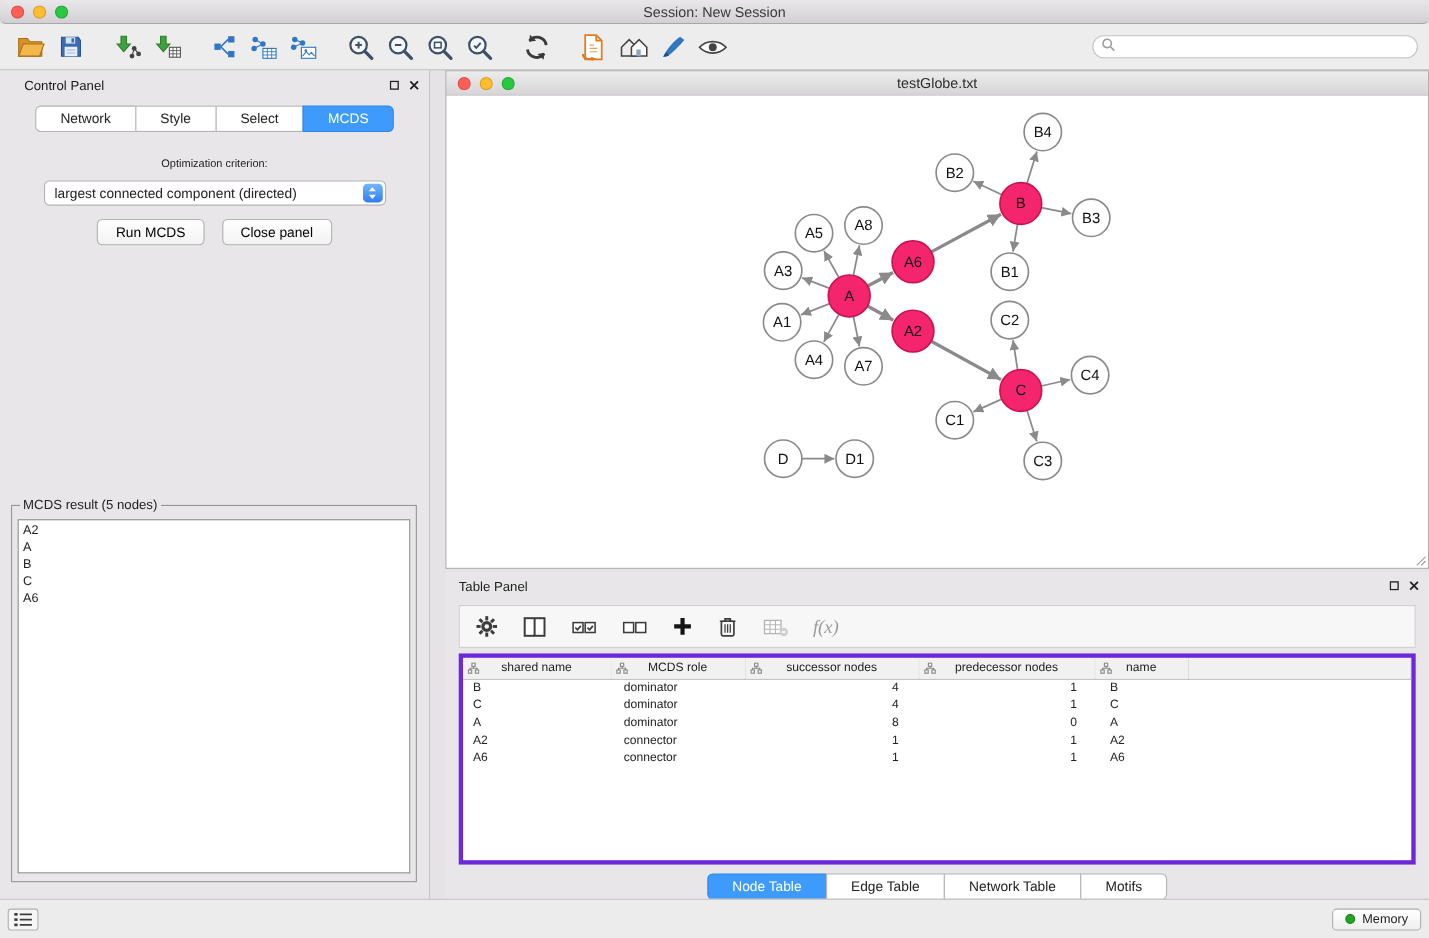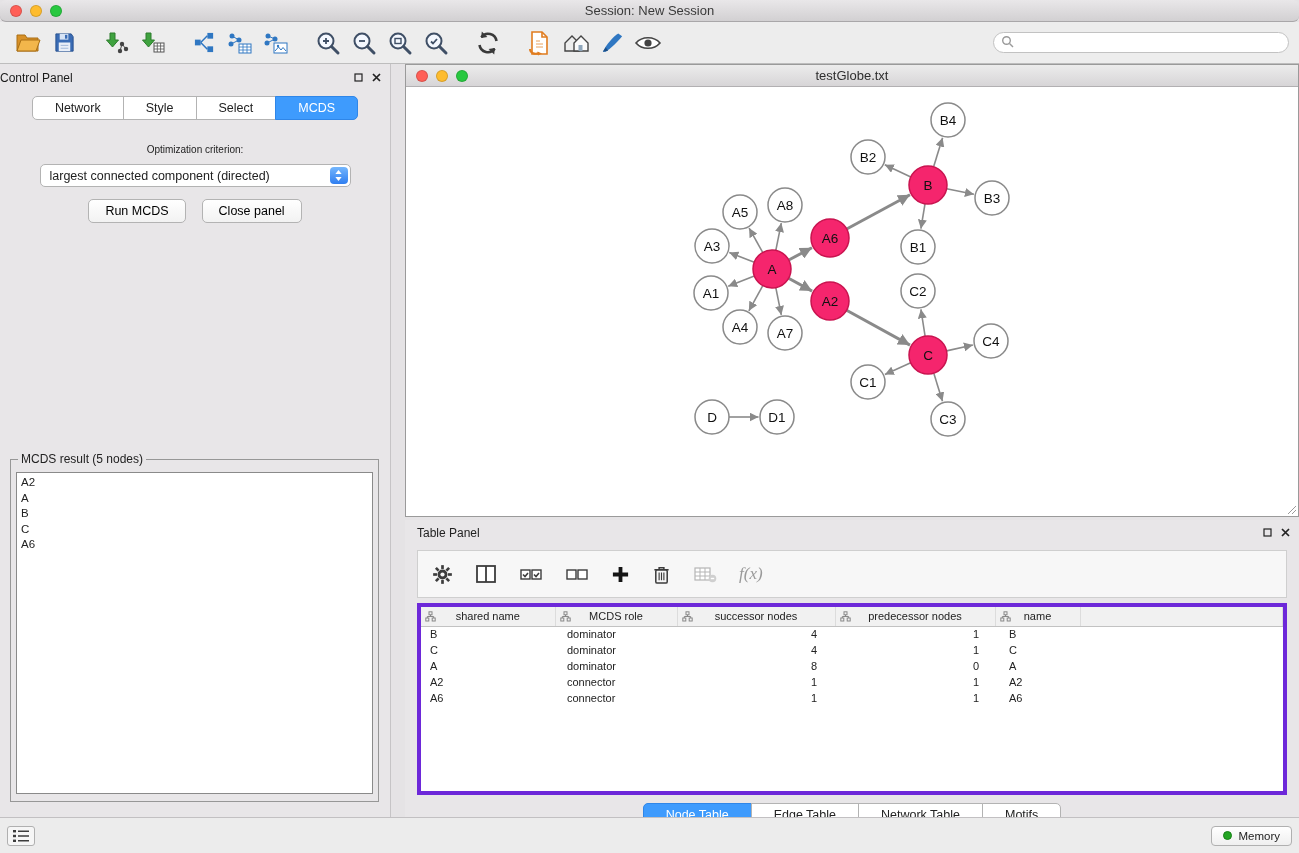--- a/index.html
+++ b/index.html
@@ -22,21 +22,21 @@
   .tool-sep { width:16px; flex:none; }
   .searchbox { margin-left:auto; width:296px; height:21px; background:#fff; border:1px solid #c2c2c2;
     border-radius:11px; display:flex; align-items:center; padding:0 7px; gap:5px; }
   .searchbox input { border:none; outline:none; flex:1; font-size:12px; background:transparent; font-family:inherit; }
 
   
   .workspace { position:absolute; left:0; top:64px; width:1299px; height:753px; }
 
   
   .control-panel { position:absolute; left:0; top:0; width:391px; height:753px; background:#e8e6e8; border-right:1px solid #c6c4c6; }
-  .cp-header { height:28px; line-height:28px; font-size:12px; padding-left:0; color:#1a1a1a; position:relative; }
+  .cp-header { height:28px; line-height:28px; font-size:12px; padding-left:22px; color:#1a1a1a; position:relative; }
   .win-ctrls { position:absolute; right:9px; top:0; height:28px; display:flex; align-items:center; gap:9px; }
   .tp-header .win-ctrls { height:26px; }
   .cp-tabs { display:flex; justify-content:center; margin-top:4px; }
   .seg-tab { font-size:12.5px; padding:4px 22px; background:#fff; border:1px solid #b3b3b3; margin-left:-1px; color:#222; }
   .seg-tab.first { border-radius:5px 0 0 5px; margin-left:0; }
   .seg-tab.last { border-radius:0 5px 5px 0; }
   .seg-tab.active { background:#3e9bfd; border-color:#2f86e8; color:#fff; }
   .cp-opt-label { text-align:center; margin-top:24px; font-size:10px; }
   .cp-dropdown { margin:9px auto 0; width:311px; height:23px; background:#fff; border:1px solid #b3b3b3;
     border-radius:5px; display:flex; align-items:center; padding-left:9px; position:relative; font-size:12.5px; }
@@ -56,21 +56,21 @@
   .network-window { position:absolute; left:405px; top:0; width:894px; height:453px;
     border:1px solid #9a9a9a; background:#fff; }
   .nw-titlebar { height:22px; background:linear-gradient(#ececec,#d7d5d7); border-bottom:1px solid #b2b0b2; position:relative; }
   .nw-title { text-align:center; line-height:21px; font-size:13px; color:#2e2e2e; }
   .nw-canvas { position:absolute; left:0; top:22px; right:0; bottom:0; background:#fff; overflow:hidden; }
   .resize-grip { position:absolute; right:1px; bottom:1px; }
 
   
   .table-panel { position:absolute; left:405px; top:456px; width:894px; height:297px; background:#e8e6e8; }
   .tp-header { height:26px; line-height:26px; font-size:12px; padding-left:12px; position:relative; }
-  .tp-toolbar { margin:4px 12px 0; height:48px; background:#f7f7f7; border:1px solid #cfcfcf;
+  .tp-toolbar { margin:4px 12px 0; height:39px; background:#f7f7f7; border:1px solid #cfcfcf;
     display:flex; align-items:center; padding-left:14px; gap:22px; }
   .tp-tool { display:flex; align-items:center; justify-content:center; }
   .fx-label { font-family:"Liberation Serif","DejaVu Serif",serif; font-style:italic; font-size:17px; color:#9a9a9a; }
   .tp-tablewrap { margin:5px 12px 0; height:192px; background:#fff; border:4px solid #6d28d9; overflow:hidden; }
   table.data { width:100%; border-collapse:collapse; table-layout:fixed; }
   table.data col.c1{width:134px;} table.data col.c2{width:122px;} table.data col.c3{width:158px;}
   table.data col.c4{width:160px;} table.data col.c5{width:85px;} table.data col.c6{width:auto;}
   table.data th { background:#f1f1f1; border-right:1px solid #dcdcdc; border-bottom:1px solid #c2c2c2;
     font-weight:normal; font-size:11px; height:19px; text-align:center; position:relative; }
   table.data th .sort-ico { position:absolute; left:4px; top:4px; }

